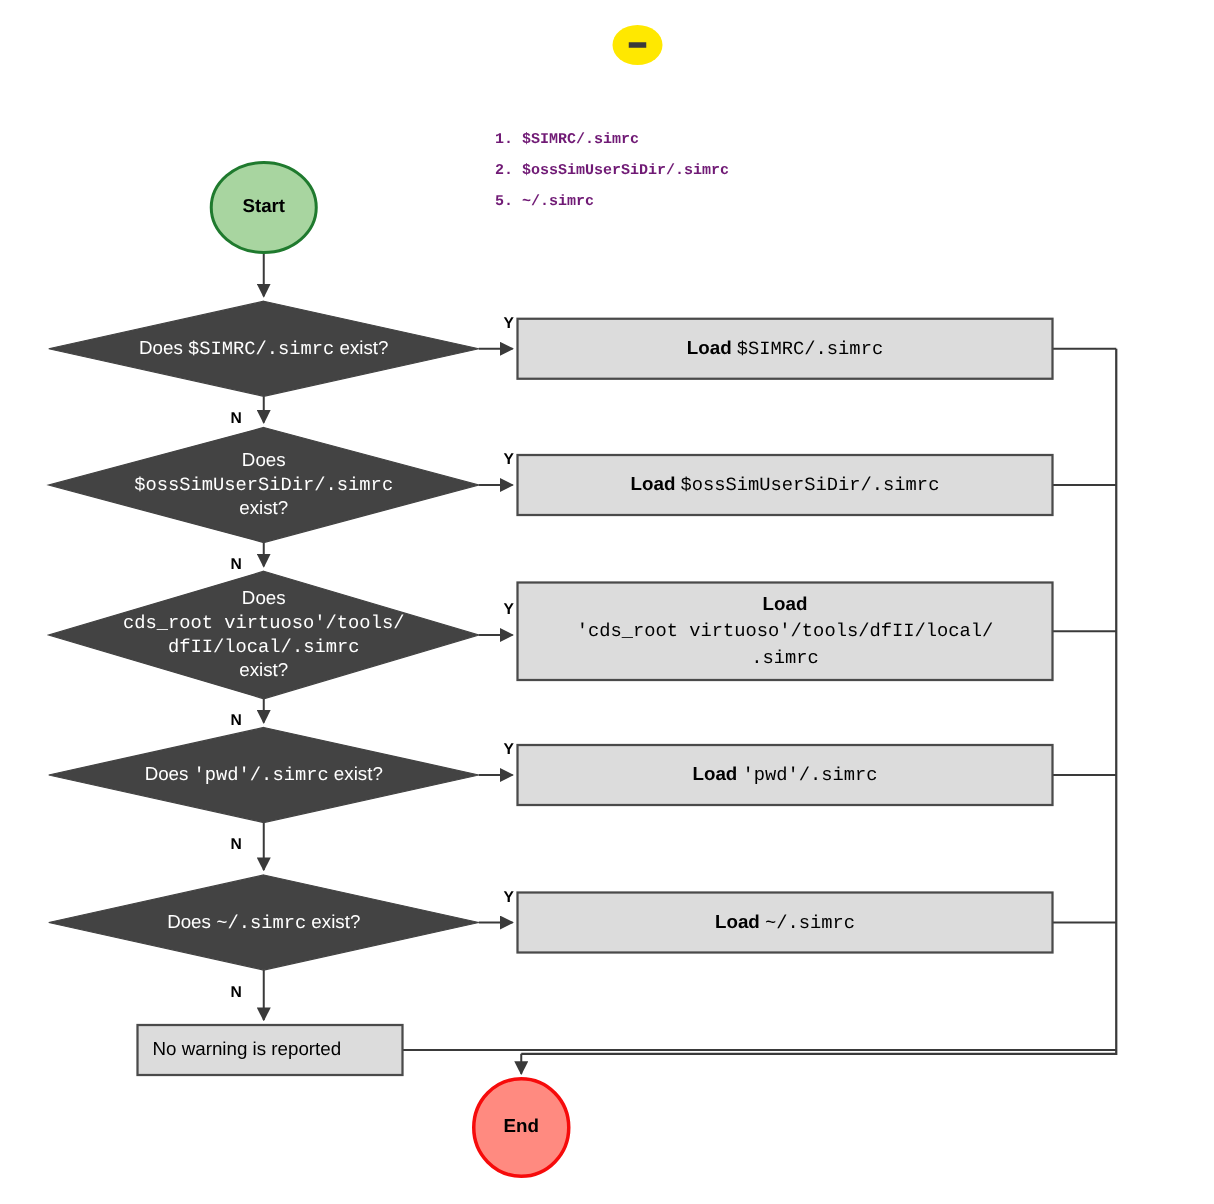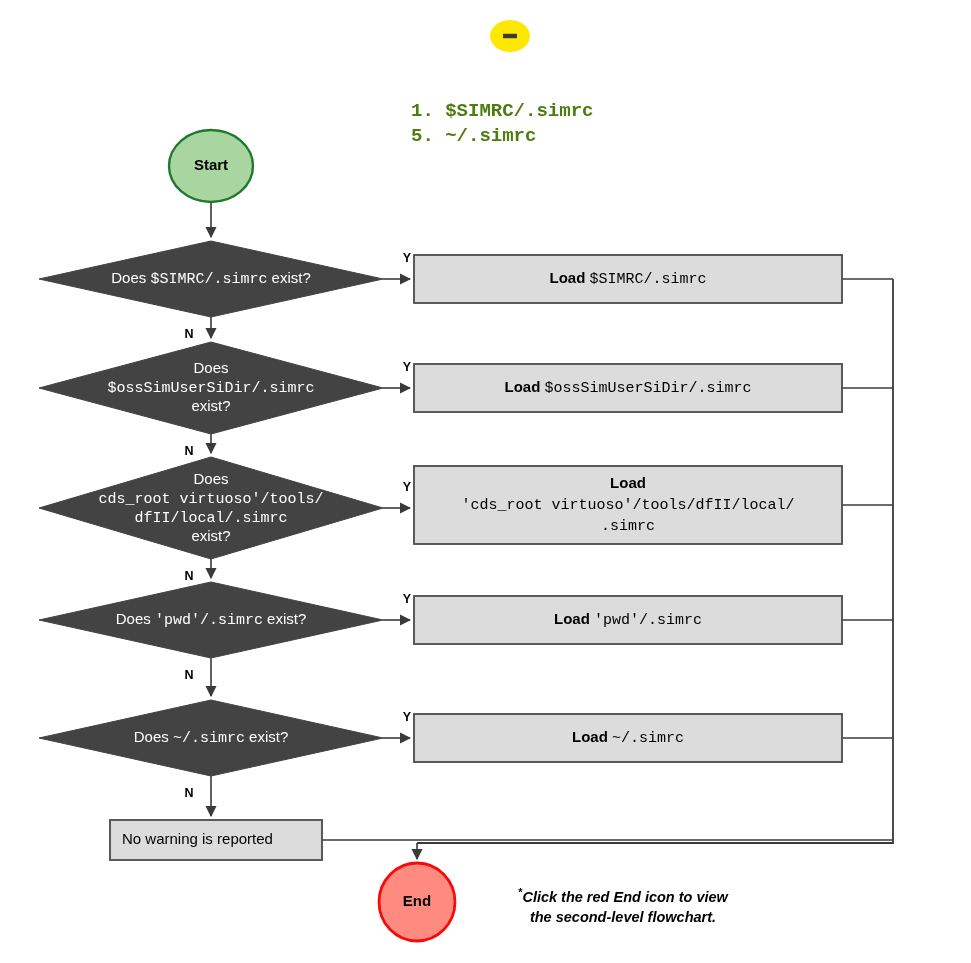--- a/index.html
+++ b/index.html
@@ -44,25 +44,24 @@
 
   .loc-list {
     position: absolute;
     left: 396px;
     top: 99px;
     width: 420px;
   }
   .loc-item {
     font-family: "Liberation Mono", monospace;
     font-weight: bold;
-    font-size: 19px;
+    font-size: 12px;
     line-height: 24.8px;
-    color: #4d7c0f;
+    color: #701a75;
     white-space: pre;
-    margin-left: 15px;
   }
 
   
   .footnote {
     position: absolute;
     left: 473px;
     top: 882px;
     width: 300px;
     font-family: "Liberation Sans", sans-serif;
     font-style: italic;
@@ -130,27 +129,24 @@
   }
 </style>
 </head>
 <body>
 
 <div id="stage">
 
 
   <div class="loc-list">
     <div class="loc-item">1. $SIMRC/.simrc</div>
+    <div class="loc-item">2. $ossSimUserSiDir/.simrc</div>
     <div class="loc-item">5. ~/.simrc</div>
   </div>
 
-  <div class="footnote">
-    <span class="star">*</span><span>Click the red End icon to view</span><br>
-    <span>the second-level flowchart.</span>
-  </div>
 
   <svg id="diagram" width="971" height="963" viewBox="0 0 971 963" style="position:absolute;left:0;top:0;">
     <defs>
       <marker id="arrow" viewBox="0 0 10 10" refX="9" refY="5" markerWidth="7" markerHeight="7" orient="auto-start-reverse">
         <path d="M 0 0 L 10 5 L 0 10 z" fill="#3a3a3a"></path>
       </marker>
     </defs>
     <g id="edges-layer">
         <line x1="383" y1="279" x2="410" y2="279" class="edge" marker-end="url(#arrow)"></line>
         <line x1="211" y1="317" x2="211" y2="338" class="edge" marker-end="url(#arrow)"></line>

